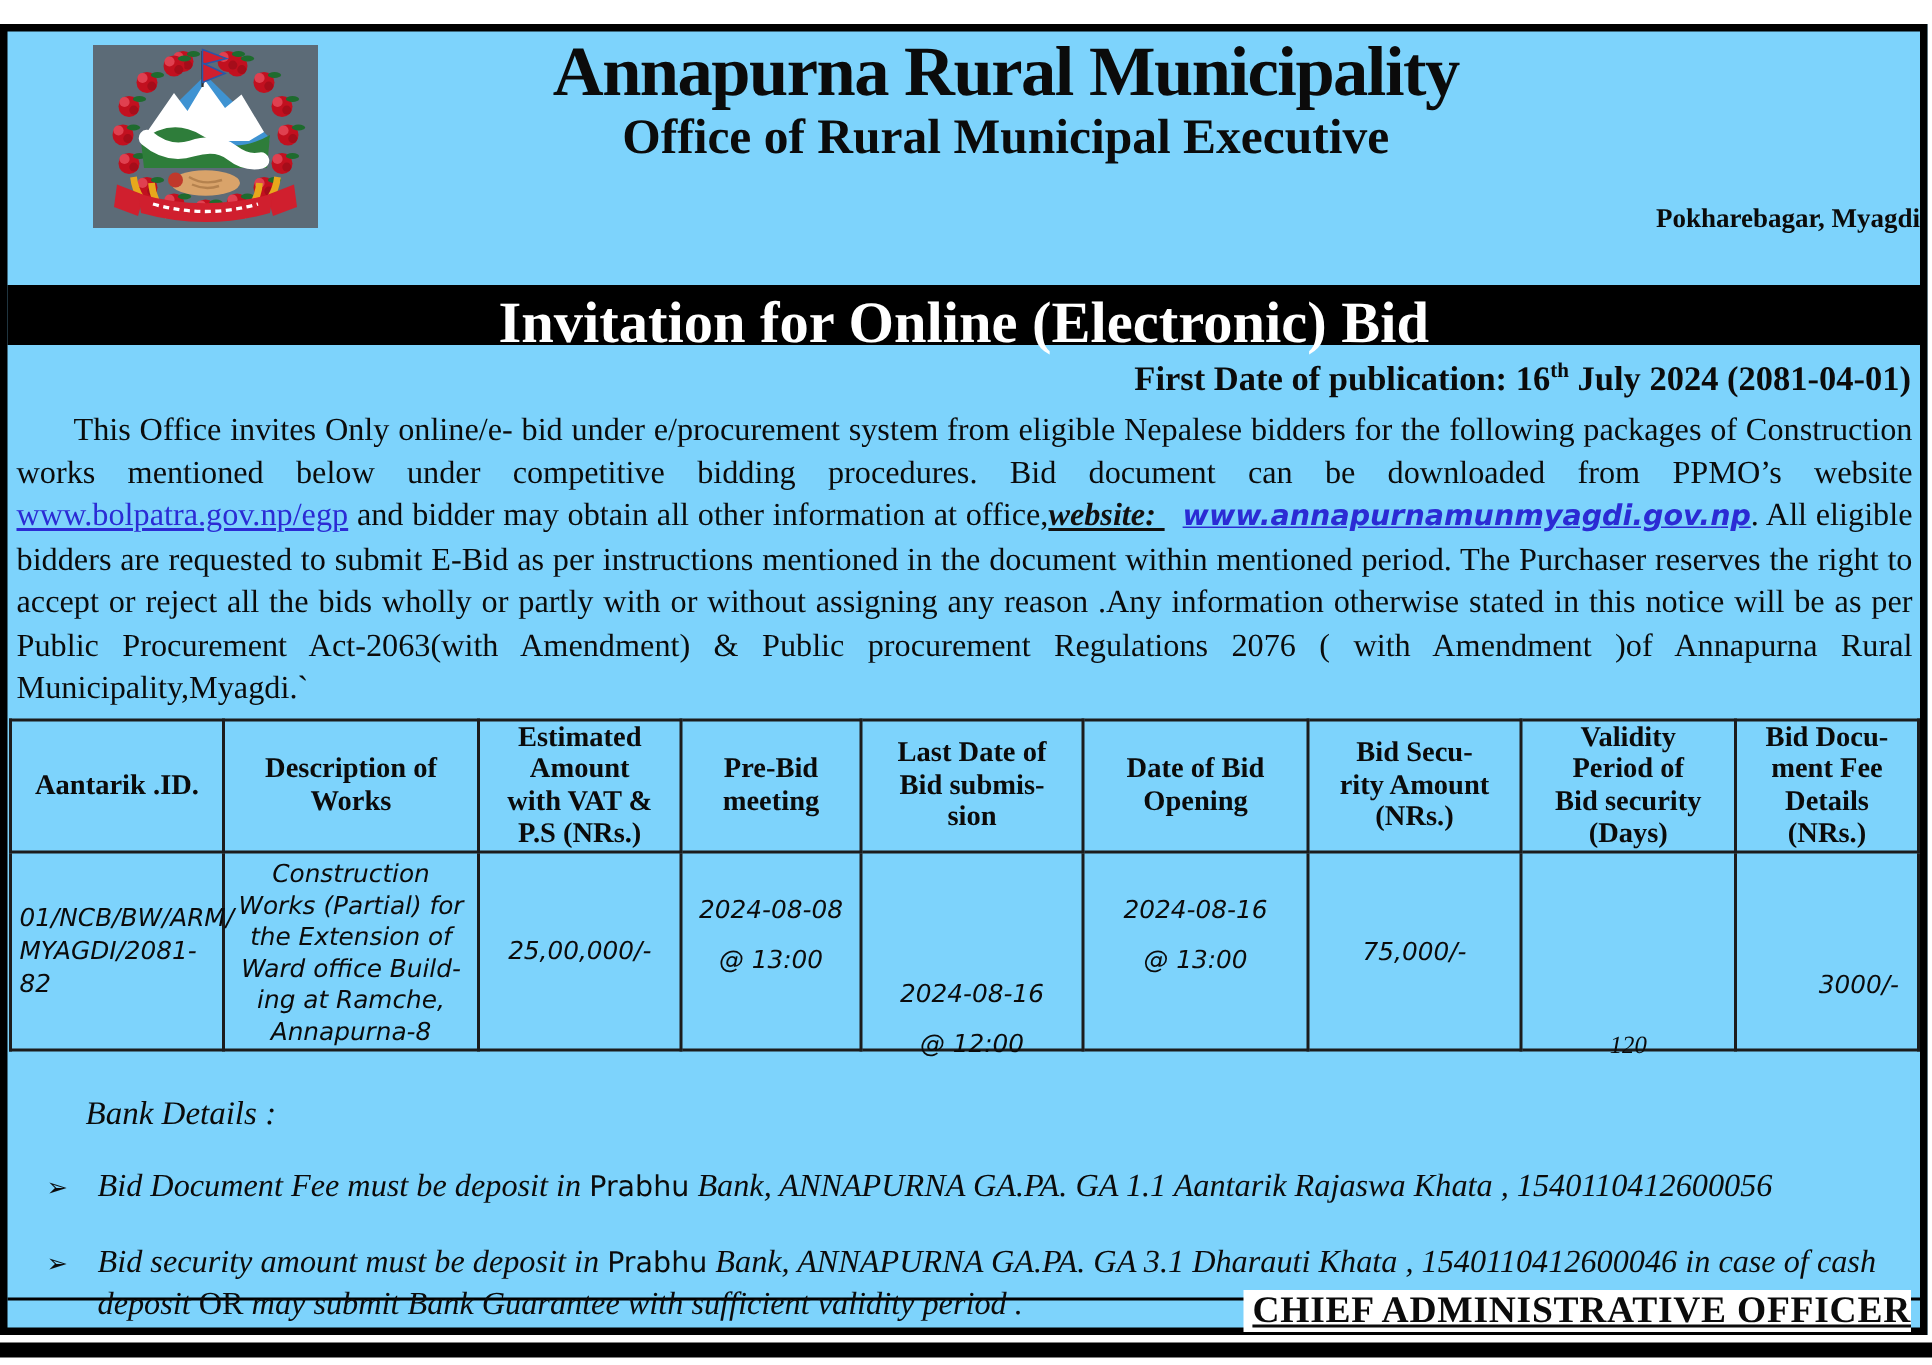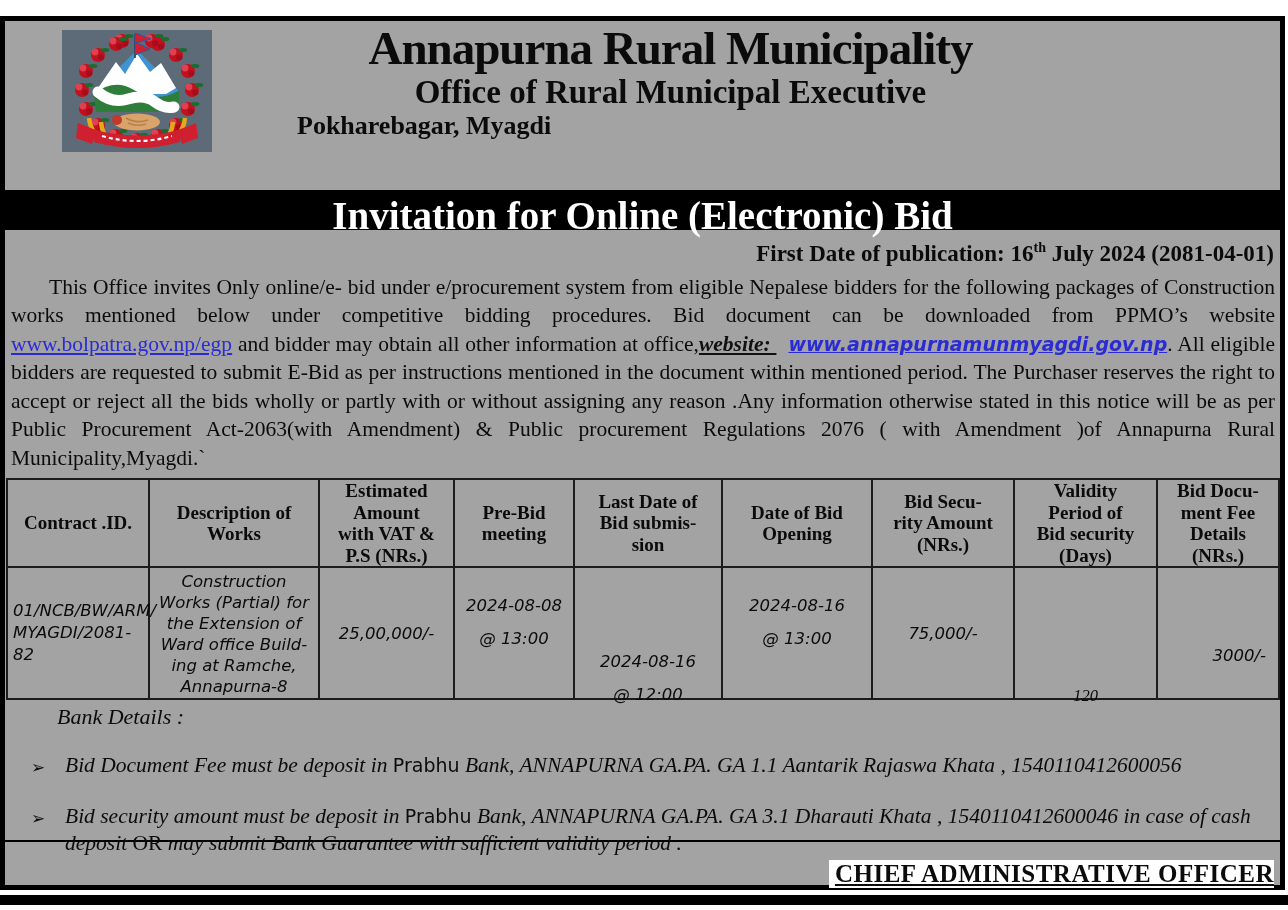--- a/index.html
+++ b/index.html
@@ -2,35 +2,35 @@
 <html><head>
 <meta charset="utf-8">
 <style>
   html,body{margin:0;padding:0;}
   body{
     width:1288px;height:910px;position:relative;background:#ffffff;
     font-family:"Liberation Serif", serif;color:#0b0b0b;overflow:hidden;
   }
   .doc-box{
     position:absolute;left:0;top:16px;width:1285px;height:874px;
-    border:5px solid #000;box-sizing:border-box;background:#a3a3a3;
+    border:5px solid #000;box-sizing:border-box;background:#7dd3fc;
   }
   
   .header{position:relative;height:164px;}
   .logo-wrap{position:absolute;left:57px;top:9px;width:150px;height:122px;}
   .head-titles{padding-top:2px;}
   .main-title{
     margin-left:56px;text-align:center;font-size:47px;font-weight:bold;
     letter-spacing:-1px;line-height:50px;
   }
   .sub-title{
     margin-left:56px;text-align:center;font-size:33px;font-weight:bold;line-height:38px;
   }
   .address{
-    margin-left:292px;text-align:left;font-size:26px;font-weight:bold;
+    margin-left:292px;text-align:right;font-size:18px;font-weight:bold;margin-top:24px;
   }
   
   .banner{
     height:40px;background:#000;color:#fff;text-align:center;
     font-size:39px;font-weight:bold;line-height:52px;margin-top:5px;
   }
   
   .pubdate{
     text-align:right;font-weight:bold;font-size:23px;padding:10px 6px 2px 0;
   }
@@ -65,21 +65,21 @@
   .c-two{text-align:center;line-height:20px;}
   .c-two .l2{margin-top:13px;}
   .pos-mid{top:28px;}
   .pos-low{bottom:-7px;}
   .c-sec{top:56px;text-align:center;}
   .c-val{bottom:-8px;text-align:center;font-family:Liberation Serif, serif;}
   .c-fee{top:78px;text-align:right;padding-right:12px;}
   
   .bank{
     border-bottom:2px solid #000;height:142px;padding-top:4px;box-sizing:border-box;
-    font-style:italic;font-size:21.5px;
+    font-style:italic;font-size:21.5px;margin-top:24px;
   }
   .bank-head{margin-left:52px;font-size:22px;}
   .bullet{display:flex;margin:22px 0 0 26px;line-height:27px;}
   .bullet .glyph{
     font-style:normal;font-family:"DejaVu Sans", sans-serif;font-size:17px;
     width:34px;flex:none;padding-top:2px;
   }
   .bullet .btext{padding-right:14px;}
   .bank-sans{font-style:normal;font-family:"DejaVu Sans", sans-serif;font-size:19px;text-align:center;}
   .upright{font-style:normal;}
@@ -162,21 +162,21 @@
         <col style="width:135px">
       <col style="width:120px">
         <col style="width:148px">
         <col style="width:150px">
       <col style="width:142px">
         <col style="width:143px">
         <col style="width:122px">
     </colgroup>
     <tbody>
         <tr>
-      <th class="hc">Contract .ID.</th>
+      <th class="hc">Aantarik .ID.</th>
       <th class="hc">Description of
 Works</th>
       <th class="hc">Estimated
 Amount
 with VAT &amp;
 P.S (NRs.)</th>
       <th class="hc">Pre-Bid
 meeting</th>
       <th class="hc">Last Date of
 Bid submis-

